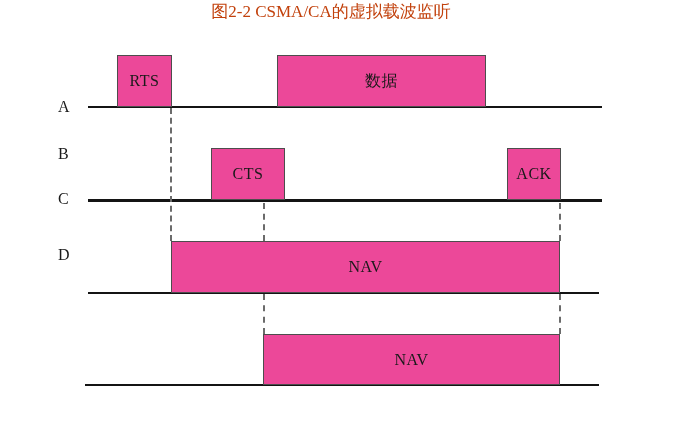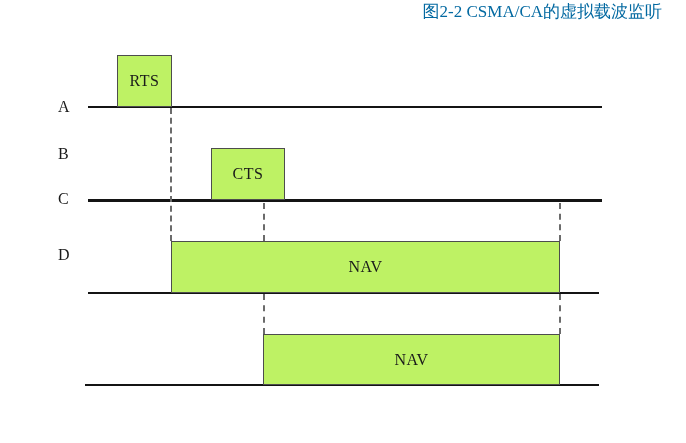--- a/index.html
+++ b/index.html
@@ -18,42 +18,42 @@
     line-height: 16px;
   }
   .hline {
     position: absolute;
     background: #141414;
   }
   .box {
     position: absolute;
     box-sizing: border-box;
     border: 1px solid #4d4d4d;
-    background: #bef264;
+    background: #ec4899;
     display: flex;
     align-items: center;
     justify-content: center;
     font-size: 16px;
     color: #1a1a1a;
     letter-spacing: 0.5px;
   }
   .vdash {
     position: absolute;
     width: 0;
     border-left: 2px dashed #6b6b6b;
   }
   .caption {
     position: absolute;
     left: 0;
     top: 401
 px;
     width: 662px;
-    text-align: right;
+    text-align: center;
     font-size: 17px;
-    color: #0369a1;
+    color: #c2410c;
   }
 </style>
 </head>
 <body>
 
 <div class="canvas">
 
   <span class="lane-label" style="left:58px; top:99px;">A</span>
   <span class="lane-label" style="left:58px; top:146px;">B</span>
   <span class="lane-label" style="left:58px; top:191px;">C</span>
@@ -67,25 +67,31 @@
   <div class="vdash" style="left:170px; top:108px; height:133px;"></div>
   <div class="vdash" style="left:263px; top:203px; height:38px;"></div>
   <div class="vdash" style="left:263px; top:294px; height:40px;"></div>
   <div class="vdash" style="left:559px; top:203px; height:38px;"></div>
   <div class="vdash" style="left:559px; top:294px; height:40px;"></div>
 
   <div class="box" style="left:117px; top:55px; width:55px; height:52px;">
     <span>RTS</span>
   </div>
 
+  <div class="box" style="left:277px; top:55px; width:209px; height:52px;">
+    <span>数据</span>
+  </div>
 
   <div class="box" style="left:211px; top:148px; width:74px; height:52px;">
     <span>CTS</span>
   </div>
 
+  <div class="box" style="left:507px; top:148px; width:54px; height:52px;">
+    <span>ACK</span>
+  </div>
 
   <div class="box" style="left:171px; top:241px; width:389px; height:52px;">
     <span>NAV</span>
   </div>
 
   <div class="box" style="left:263px; top:334px; width:297px; height:51px;">
     <span>NAV</span>
   </div>
 
   <div class="caption">图2-2 CSMA/CA的虚拟载波监听</div>

